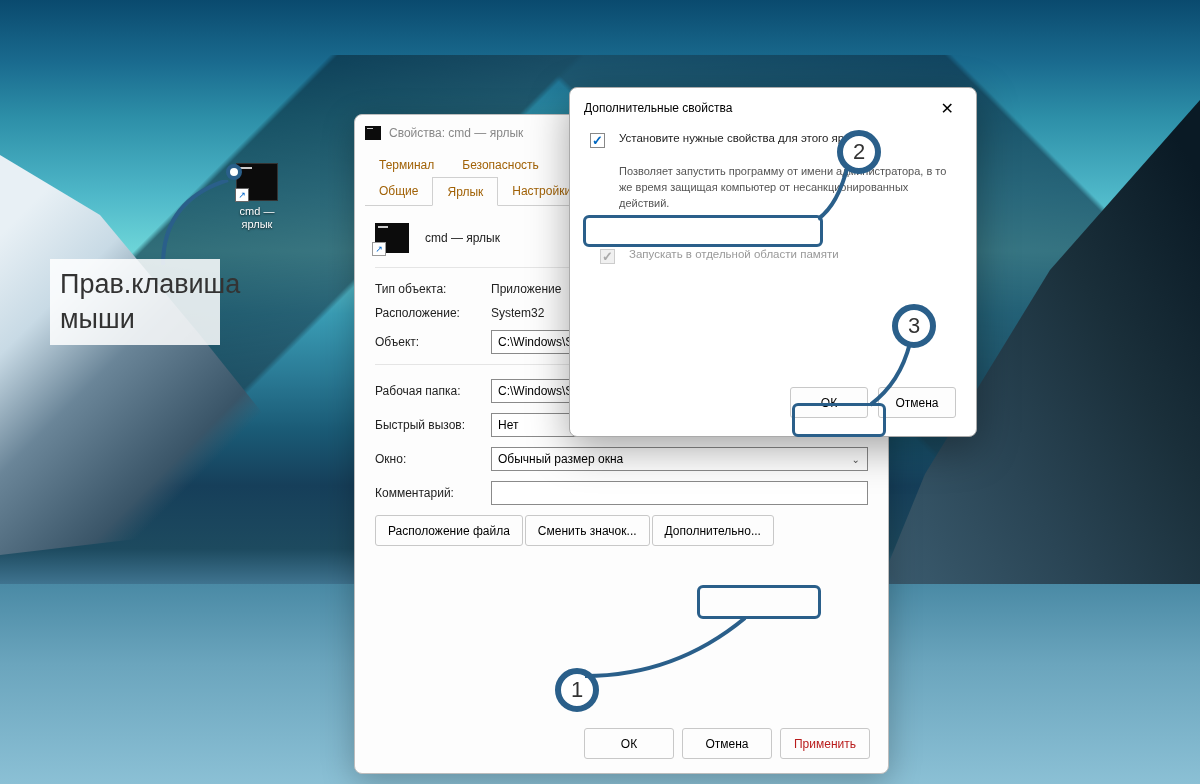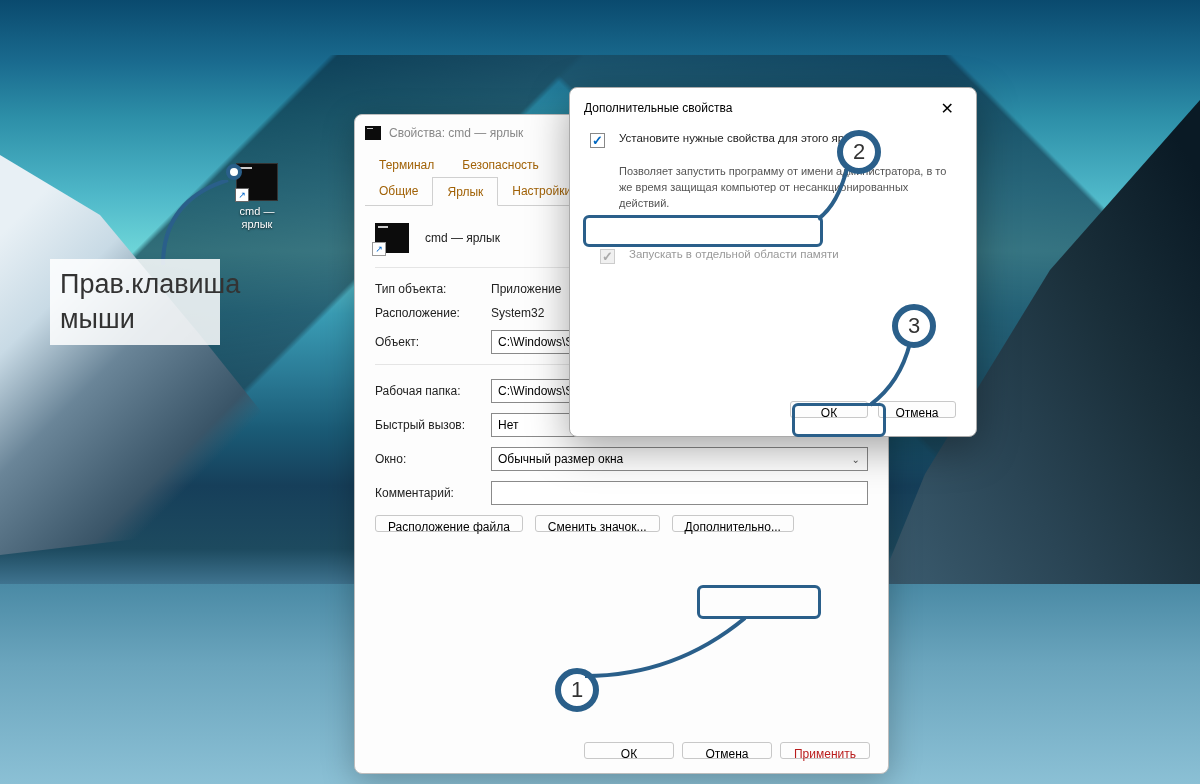--- a/index.html
+++ b/index.html
@@ -121,23 +121,23 @@
 }
 .icon-row .cmd-ico-big::before { content: ""; position: absolute; left: 3px; top: 3px; width: 10px; height: 2px; background: #ccc; }
 .icon-row .shortcut-badge {
   position: absolute; bottom: -3px; left: -3px; width: 14px; height: 14px;
   background: #fff; border: 1px solid #999; font-size: 9px; color: #0066cc;
   display: flex; align-items: center; justify-content: center;
 }
 
 .sep { border: none; border-top: 1px solid #e5e5e5; margin: 10px 0 14px; }
 
-.btn-row { display: flex; gap: 12px; }
+.btn-row { display: flex; gap: 2px; }
 .btn {
-  height: 17px; padding: 4px 12px; border: 1px solid #c8c8c8; background: #fdfdfd;
+  height: 31px; padding: 4px 12px; border: 1px solid #c8c8c8; background: #fdfdfd;
   font-size: 12px; cursor: pointer; font-family: inherit; border-radius: 3px;
 }
 
 .dlg-buttons {
   position: absolute; bottom: 14px; right: 18px; display: flex; gap: 8px;
 }
 .dlg-buttons .btn { width: 90px; }
 .btn.disabled { color: #b91c1c; cursor: default; }
 
 

